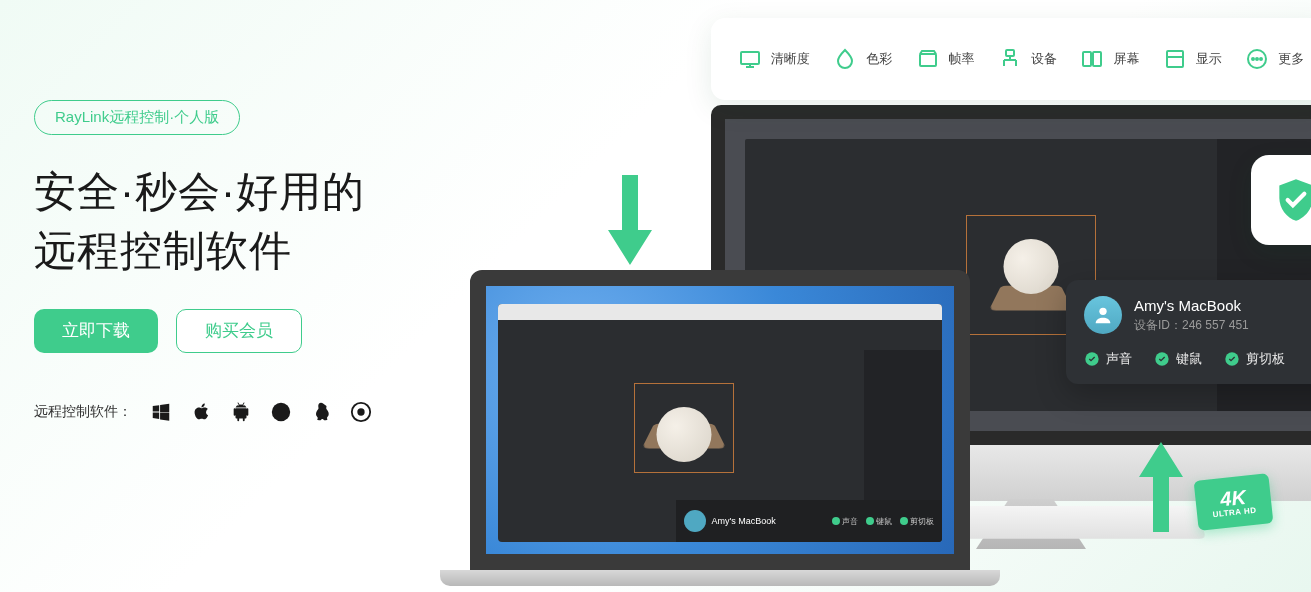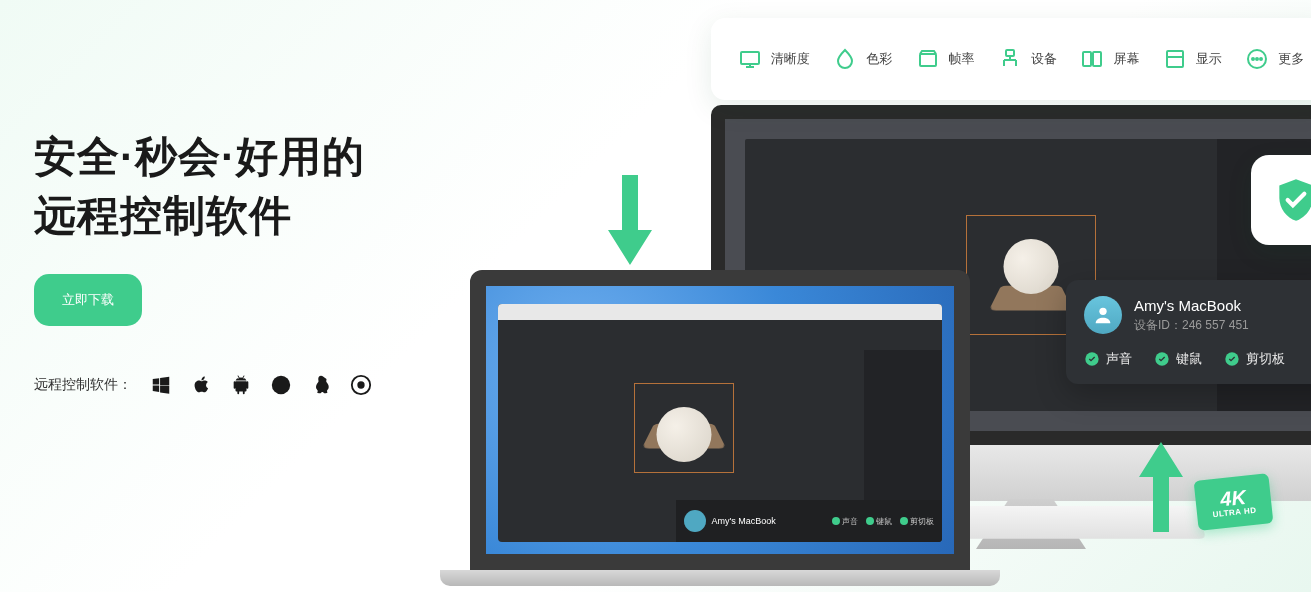--- a/index.html
+++ b/index.html
@@ -1,21 +1,21 @@
 <!DOCTYPE html>
 <html><head>
 <meta charset="utf-8">
 <style>
 *{margin:0;padding:0;box-sizing:border-box}
 body{font-family:-apple-system,"PingFang SC","Microsoft YaHei",sans-serif;width:1311px;height:592px;background:linear-gradient(135deg,#f0fbf5 0%,#ffffff 40%,#ffffff 60%,#e8f7ef 100%);position:relative;overflow:hidden}
 .left{position:absolute;left:34px;top:100px;width:440px}
 .tag{display:inline-block;border:1px solid #3FCC8C;border-radius:999px;padding:7px 20px;color:#3FCC8C;font-size:15px}
-.hero{margin-top:28px;font-size:42px;line-height:1.4;color:#1a1a1a;font-weight:700;letter-spacing:1px}
+.hero{margin-top:28px;font-size:42px;line-height:1.4;color:#1a1a1a;font-weight:400;letter-spacing:1px}
 .btns{margin-top:28px;display:flex;gap:18px}
-.btn{height:52px;padding:0 28px;border-radius:15px;font-size:13px;cursor:pointer;border:none;display:flex;align-items:center;justify-content:center}
+.btn{height:44px;padding:0 28px;border-radius:10px;font-size:17px;cursor:pointer;border:none;display:flex;align-items:center;justify-content:center}
 .btn-pri{background:#3FCC8C;color:#fff}
 .btn-out{background:#fff;border:1px solid #3FCC8C;color:#3FCC8C}
 .plat{margin-top:48px;display:flex;align-items:center;gap:18px}
 .plat-lbl{font-size:14px;color:#333}
 .plat-ico{width:22px;height:22px;display:flex;align-items:center;justify-content:center;color:#1a1a1a}
 .right{position:absolute;left:470px;top:0;right:0;bottom:0}
 .imac{position:absolute;right:-40px;top:105px;width:640px}
 .imac-scr{height:340px;background:#4a4c52;border:14px solid #2a2a2a;border-radius:10px 10px 0 0;position:relative;overflow:hidden}
 .imac-edit{position:absolute;inset:20px;background:#2b2d30;border-radius:2px}
 .imac-model{position:absolute;left:50%;top:50%;transform:translate(-50%,-50%);width:130px;height:120px}
@@ -60,26 +60,28 @@
 .arr-d{position:absolute;left:130px;top:175px;color:#3FCC8C}
 .arr-u{position:absolute;right:120px;bottom:60px;color:#3FCC8C}
 .badge4k{position:absolute;right:40px;bottom:65px;width:75px;height:50px;background:#3FCC8C;border-radius:6px;display:flex;flex-direction:column;align-items:center;justify-content:center;transform:rotate(-6deg);box-shadow:0 4px 12px rgba(63,204,140,0.4)}
 .b4k-t{color:#fff;font-size:20px;font-weight:900;font-style:italic;line-height:1}
 .b4k-s{color:#fff;font-size:8px;font-weight:700;letter-spacing:0.5px}
 </style>
 </head>
 <body>
 
 <div class="left">
+  <span class="tag">RayLink远程控制·个人版</span>
   <h1 class="hero">
     <div>安全·秒会·好用的</div>
     <div>远程控制软件</div>
   </h1>
   <div class="btns">
     <button class="btn btn-pri">立即下载</button>
+    <button class="btn btn-out">购买会员</button>
   </div>
   <div class="plat">
     <span class="plat-lbl">远程控制软件：</span>
     <span class="plat-ico">
         <svg viewBox="0 0 24 24" fill="currentColor">
           <path d="M3 5.5l7-1v7H3zm8-1.1l10-1.4v9H11zM3 12.5h7v7l-7-1zm8 0h10v9l-10-1.4z"></path>
         </svg>
       </span>
     <span class="plat-ico">
         <svg viewBox="0 0 24 24" fill="currentColor">

